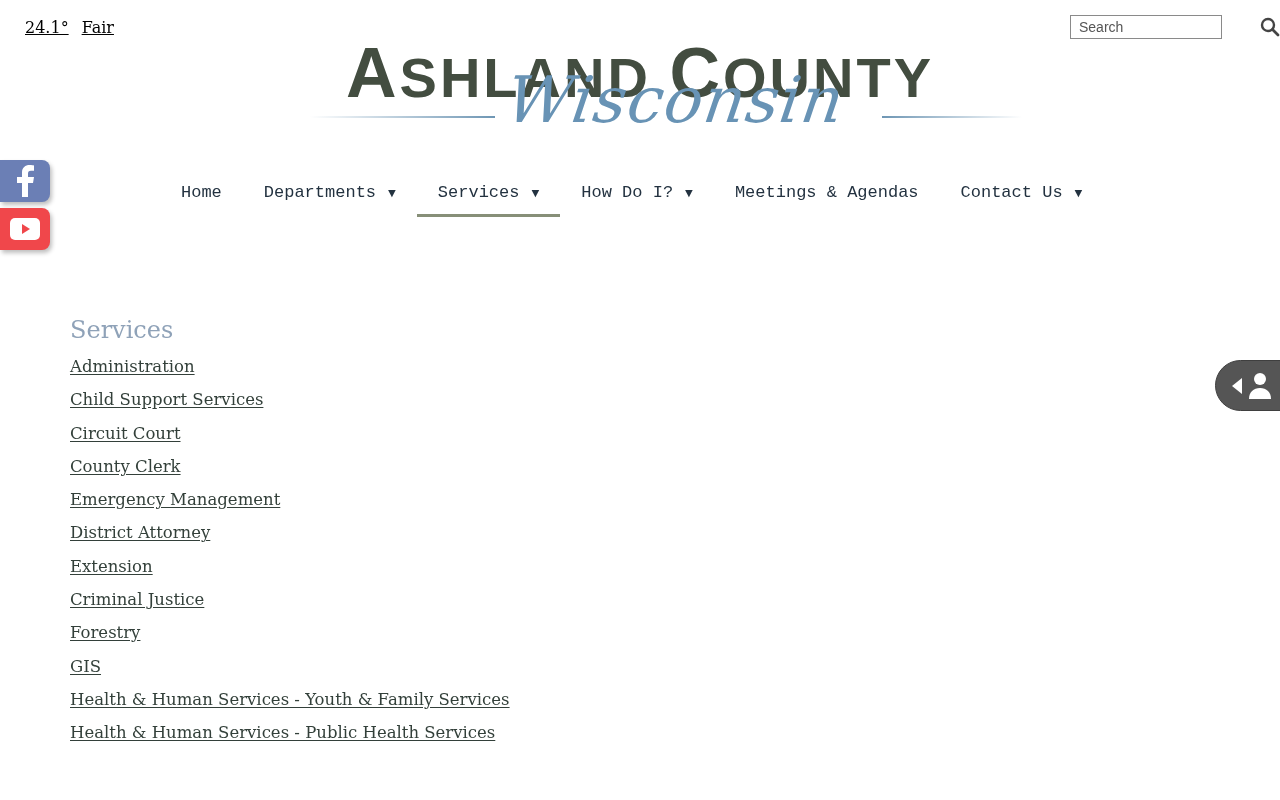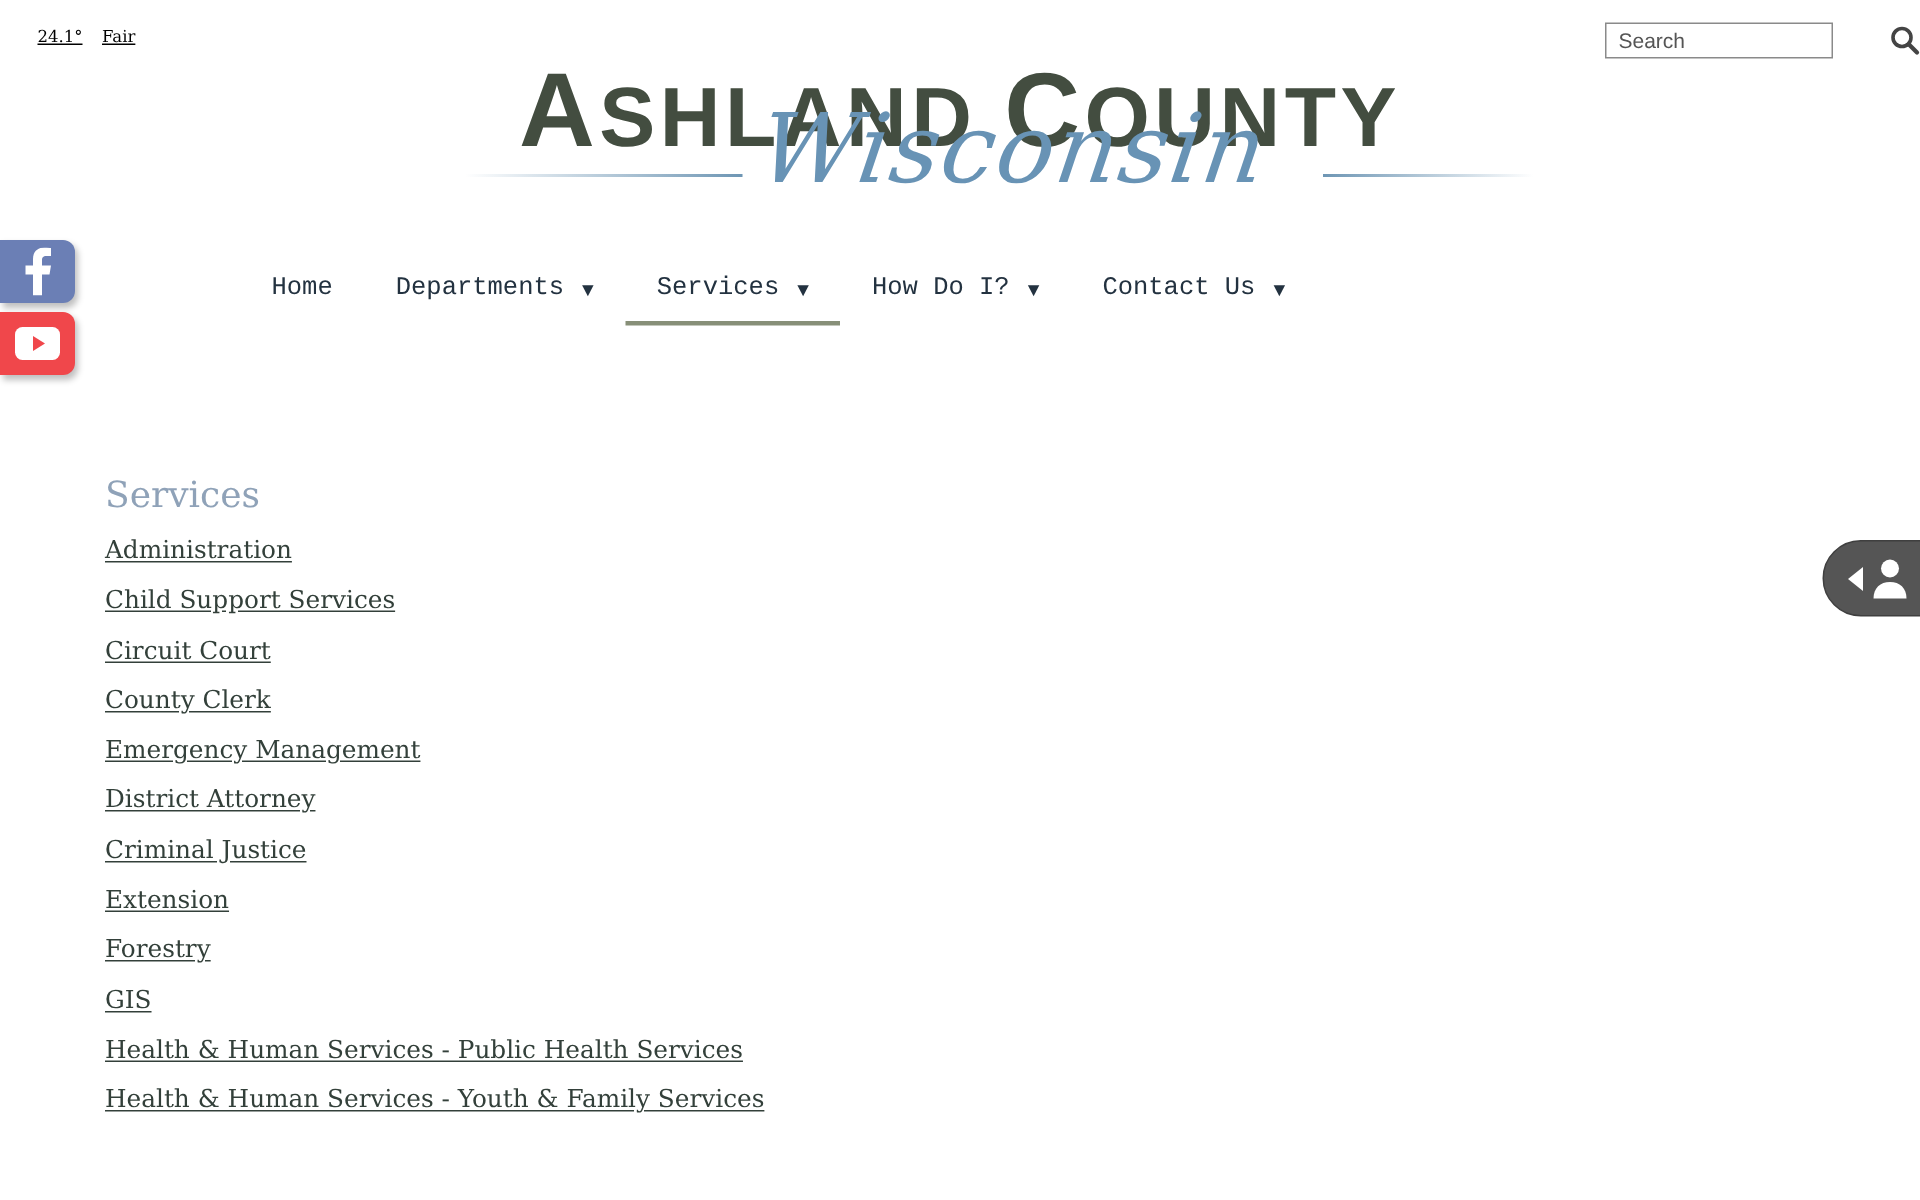--- a/index.html
+++ b/index.html
@@ -7,21 +7,21 @@
       width: 1280px; height: 800px; overflow: hidden;
       background: #ffffff;
       font-family: "DejaVu Serif", serif;
       color: #2b3a33;
     }
     .page { position: relative; width: 1280px; height: 800px; }
 
     
     .weather {
       position: absolute; left: 25px; top: 18px;
-      font-family: "DejaVu Serif", serif; font-size: 11px; color: #000;
+      font-family: "DejaVu Serif", serif; font-size: 16px; color: #000;
       display: flex; gap: 13px;
     }
     .weather a { color: #000; text-decoration: underline; }
 
     
     .search {
       position: absolute; left: 1070px; top: 15px; width: 152px; height: 24px;
       border: 1px solid #8a8a8a; background: #fff;
       display: flex; align-items: center;
     }
@@ -147,20 +147,23 @@
       <span>Departments</span>
       <span class="caret">▼</span>
     </div>
     <div class="nav-item active">
       <span>Services</span>
       <span class="caret">▼</span>
     </div>
     <div class="nav-item">
       <span>How Do I?</span>
       <span class="caret">▼</span>
+    </div>
+    <div class="nav-item">
+      <span>Meetings &amp; Agendas</span>
     </div>
     <div class="nav-item">
       <span>Contact Us</span>
       <span class="caret">▼</span>
     </div>
   </nav>
 
   <a class="social fb" href="#">
     <svg width="22" height="32" viewBox="0 0 22 32">
       <path d="M14 32V18h5l1-6h-6V8.5c0-1.7.6-2.8 3-2.8h3V0.4C19.4.3 17.6 0 15.6 0 11.3 0 8 2.6 8 7.6V12H3v6h5v14z" fill="#fff"></path>
@@ -185,22 +188,22 @@
 
   <div class="content">
     <h1>Services</h1>
     <ul>
       <li><a href="#">Administration</a></li>
       <li><a href="#">Child Support Services</a></li>
       <li><a href="#">Circuit Court</a></li>
       <li><a href="#">County Clerk</a></li>
       <li><a href="#">Emergency Management</a></li>
       <li><a href="#">District Attorney</a></li>
+      <li><a href="#">Extension</a></li>
       <li><a href="#">Criminal Justice</a></li>
-      <li><a href="#">Extension</a></li>
       <li><a href="#">Forestry</a></li>
       <li><a href="#">GIS</a></li>
+      <li><a href="#">Health &amp; Human Services - Youth &amp; Family Services</a></li>
       <li><a href="#">Health &amp; Human Services - Public Health Services</a></li>
-      <li><a href="#">Health &amp; Human Services - Youth &amp; Family Services</a></li>
     </ul>
   </div>
 
 </div>
 
 </body></html>

